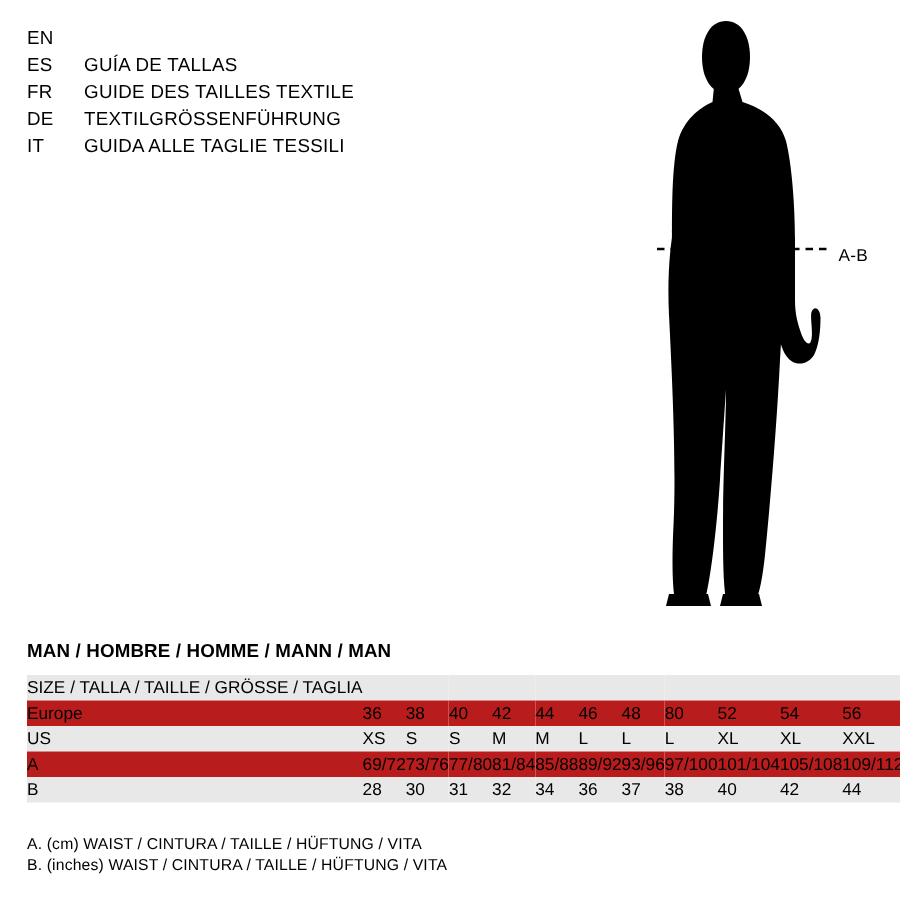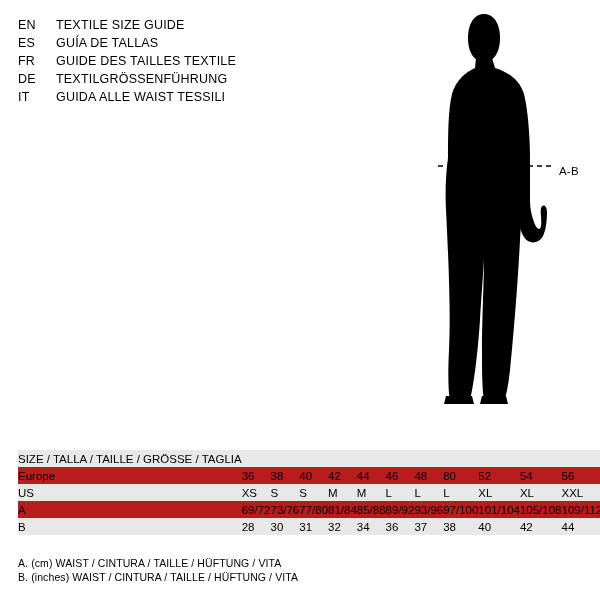--- a/index.html
+++ b/index.html
@@ -125,37 +125,36 @@
   }
 </style>
 </head>
 <body>
 
 <div class="page">
 
   <div class="lang-block">
     <div class="lang-row">
       <span class="lang-code">EN</span>
-      <span class="lang-text">TEXTILE SIZE GUIDE</span>
     </div>
     <div class="lang-row">
       <span class="lang-code">ES</span>
       <span class="lang-text">GUÍA DE TALLAS</span>
     </div>
     <div class="lang-row">
       <span class="lang-code">FR</span>
       <span class="lang-text">GUIDE DES TAILLES TEXTILE</span>
     </div>
     <div class="lang-row">
       <span class="lang-code">DE</span>
       <span class="lang-text">TEXTILGRÖSSENFÜHRUNG</span>
     </div>
     <div class="lang-row">
       <span class="lang-code">IT</span>
-      <span class="lang-text">GUIDA ALLE WAIST TESSILI</span>
+      <span class="lang-text">GUIDA ALLE TAGLIE TESSILI</span>
     </div>
   </div>
 
 
   <div class="figure-wrap">
     <svg class="figure-svg" width="200" height="400" viewBox="0 0 200 400">
 
       <path fill="#000000" d="M84,4 C74,4 68,14 68,28 C68,42 74,52 84,52 C94,52 100,42 100,28 C100,14 94,4 84,4 Z"></path>
 
       <path fill="#000000" d="
@@ -198,20 +197,21 @@
         Z"></path>
 
       <path fill="#000000" d="M46,386 L72,386 L74,394 L44,394 Z"></path>
       <path fill="#000000" d="M82,386 L106,386 L108,394 L80,394 Z"></path>
 
       <line x1="38" y1="156" x2="152" y2="156" stroke="#000000" stroke-width="1.6" stroke-dasharray="5,4"></line>
     </svg>
     <div class="ab-label">A-B</div>
   </div>
 
+  <div class="gender-title">MAN / HOMBRE / HOMME / MANN / MAN</div>
 
   <table class="size-table">
     <tbody>
       <tr class="row-shade">
         <td class="label-col">SIZE / TALLA / TAILLE / GRÖSSE / TAGLIA</td>
         <td class="data-col"></td>
         <td class="data-col"></td>
         <td class="data-col"></td>
         <td class="data-col"></td>
         <td class="data-col"></td>

